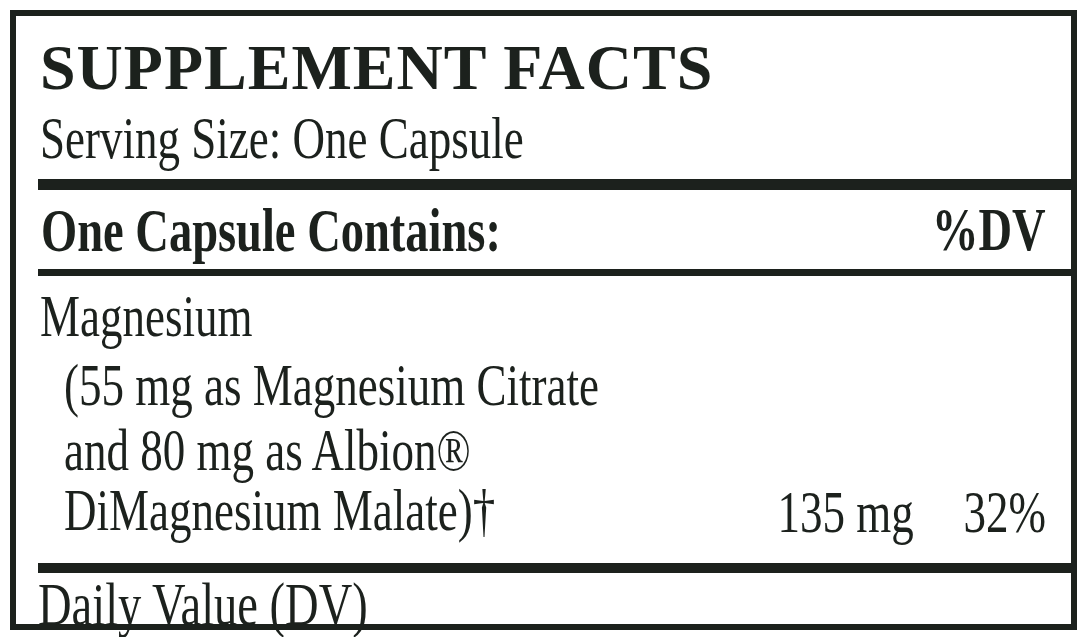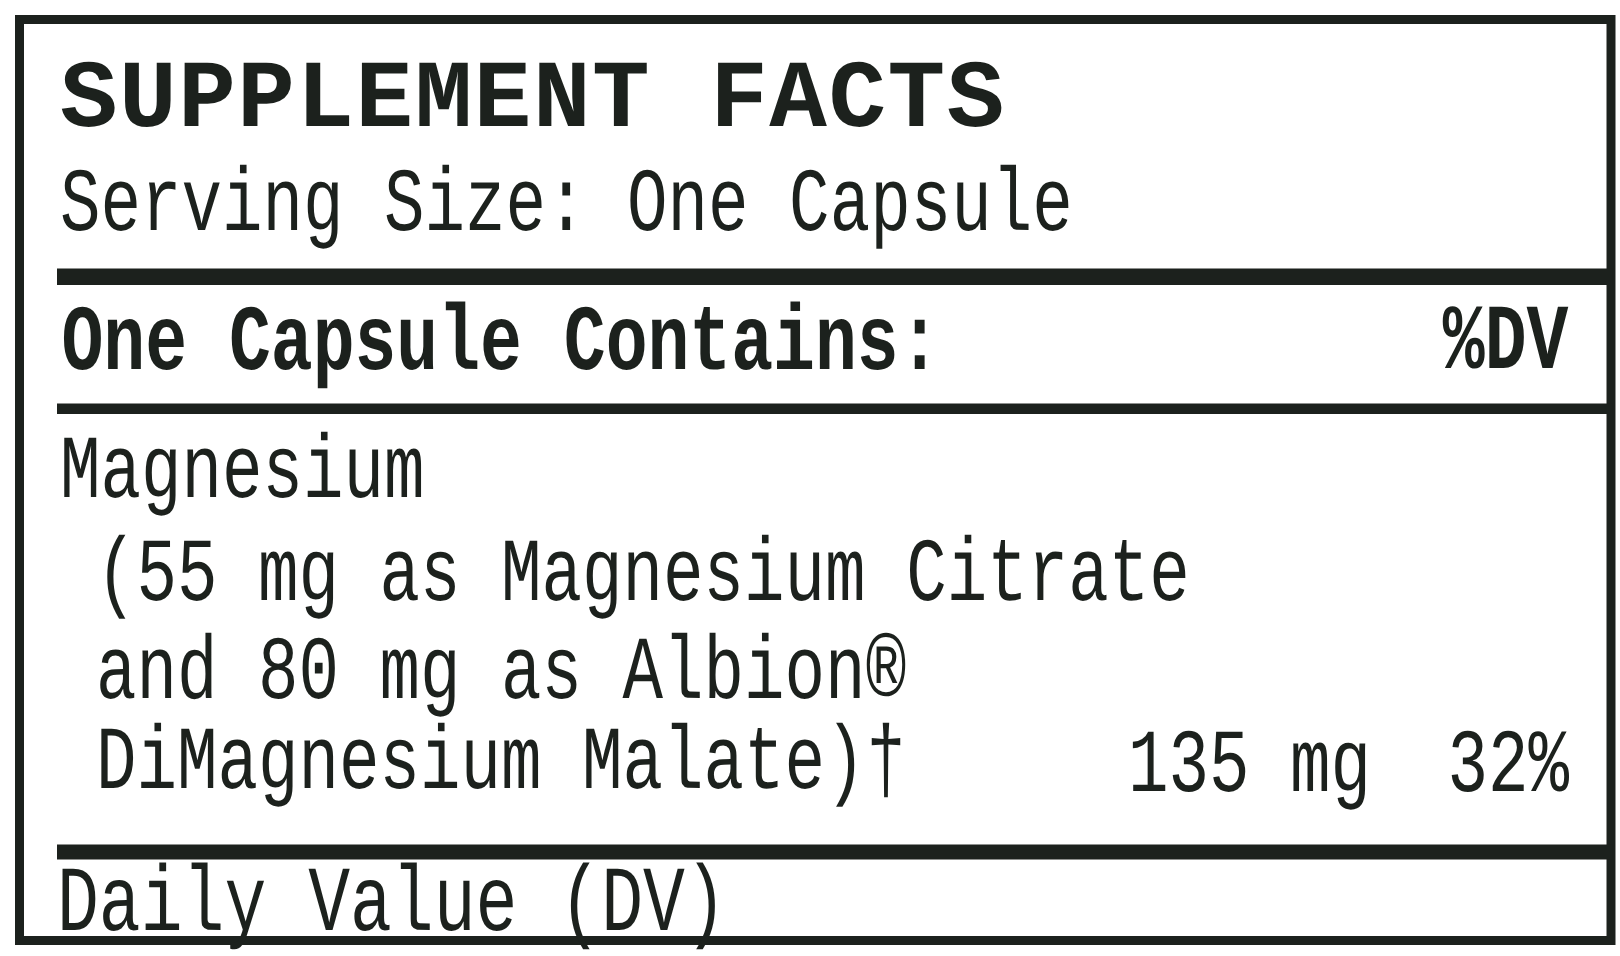--- a/index.html
+++ b/index.html
@@ -5,21 +5,21 @@
   html, body {
     margin: 0;
     padding: 0;
     background: #ffffff;
   }
   .page {
     position: relative;
     width: 1080px;
     height: 637px;
     background: #ffffff;
-    font-family: Liberation Mono, monospace;
+    font-family: Liberation Serif, serif;
     color: #1c211d;
     overflow: hidden;
   }
   .panel {
     position: absolute;
     left: 10px;
     top: 10px;
     width: 1067px;
     height: 620px;
     border: 6px solid #1c211d;

